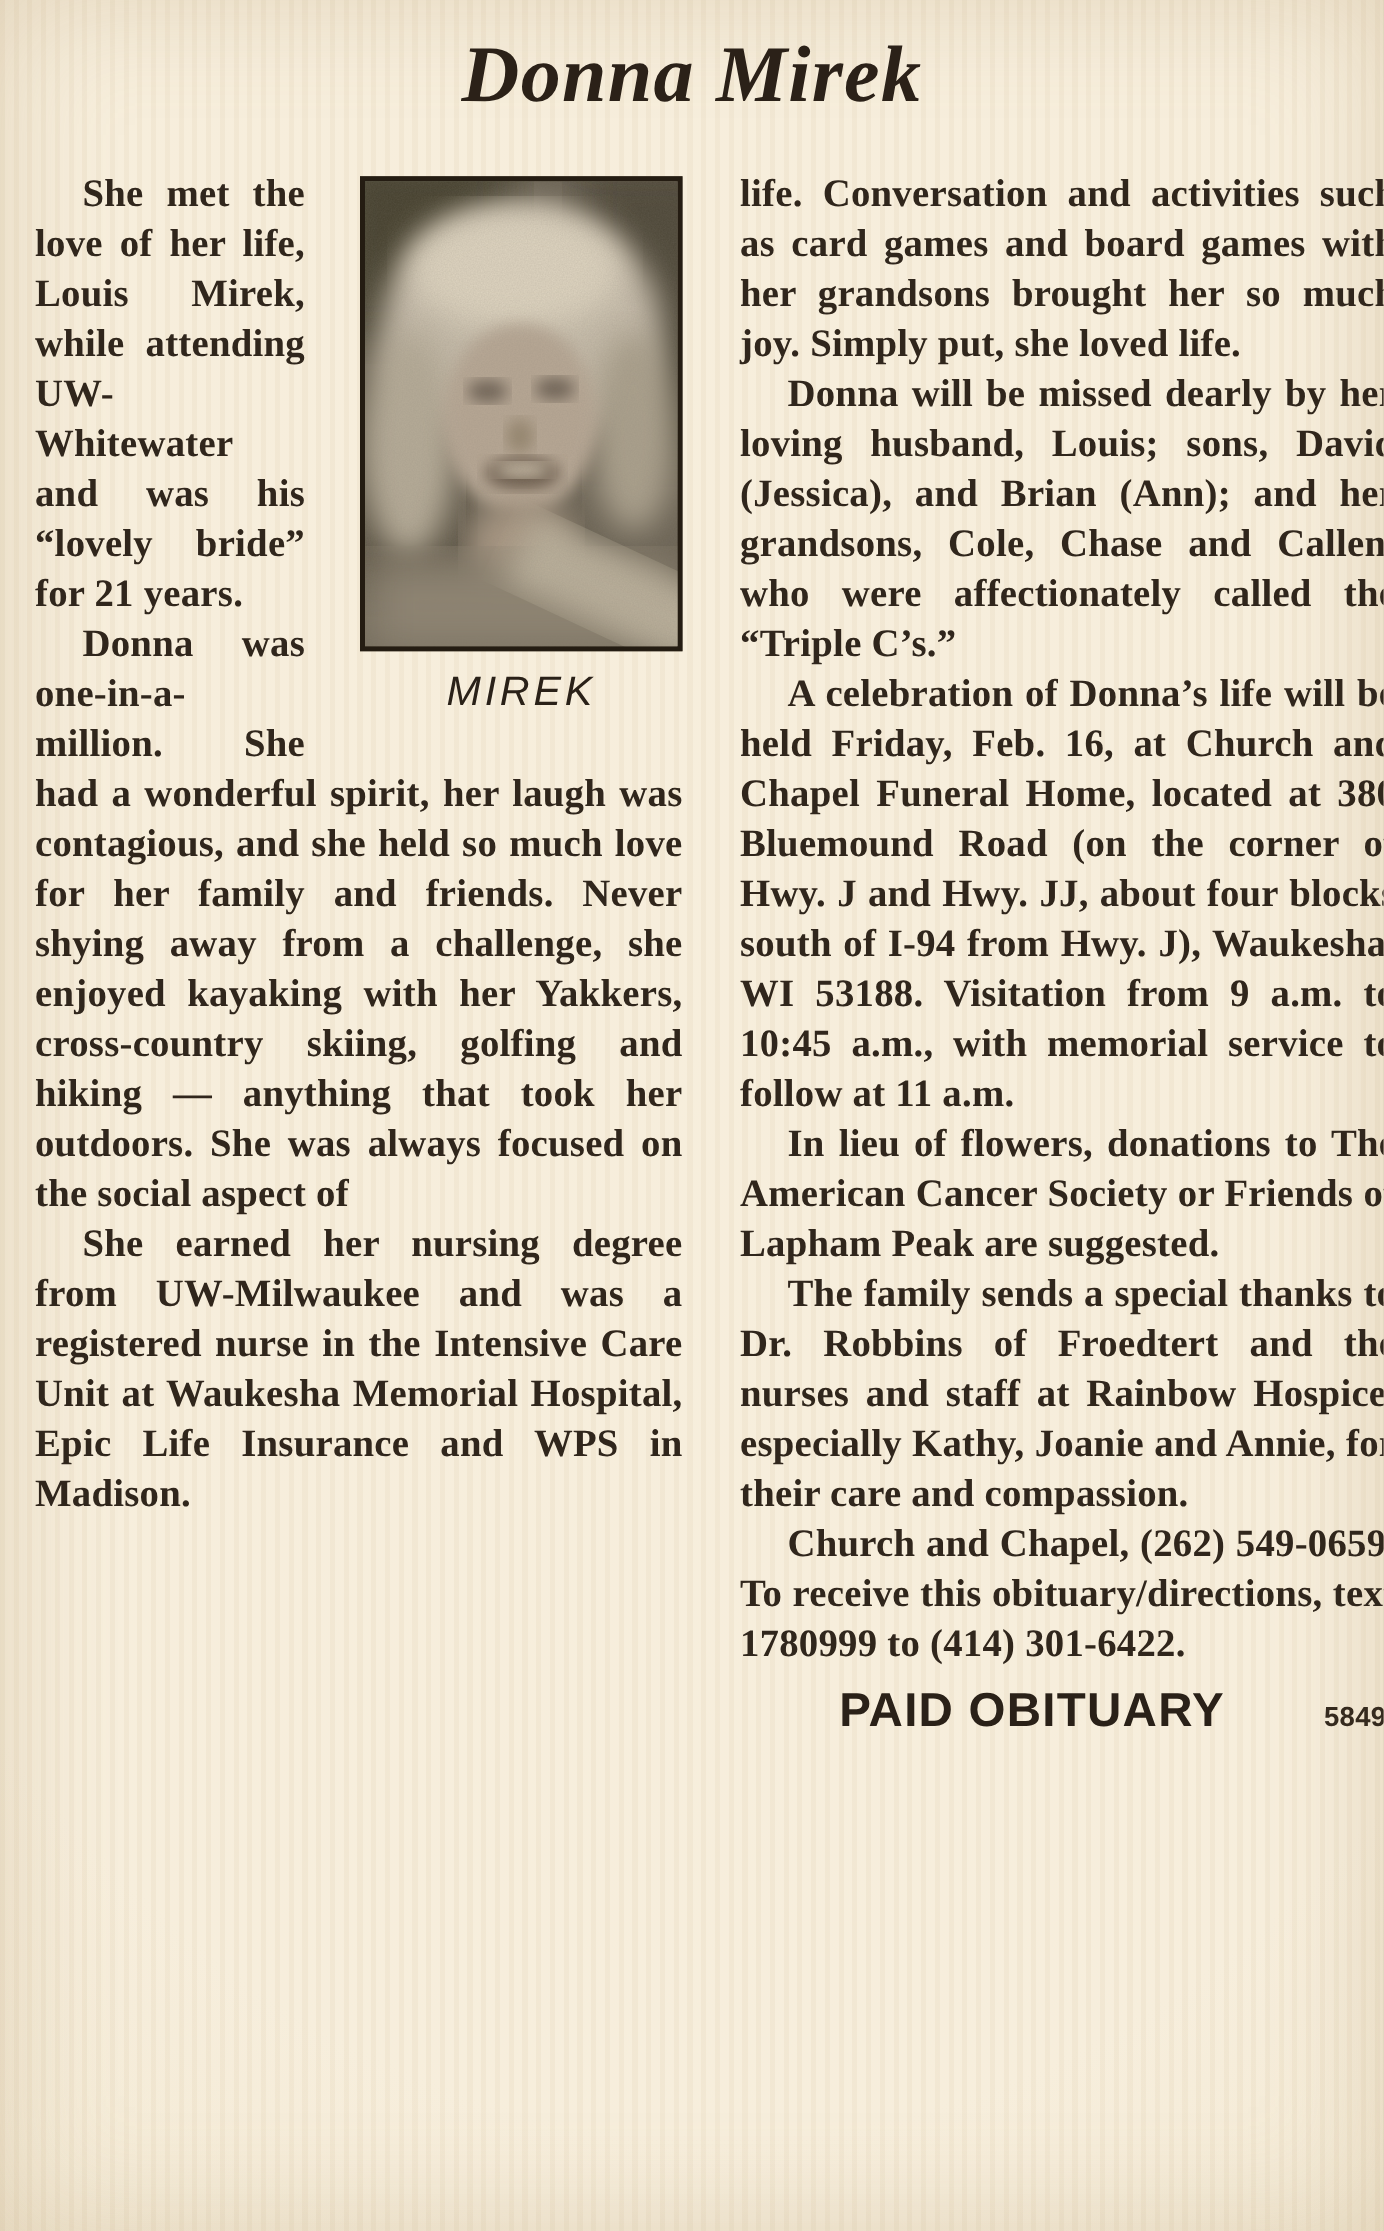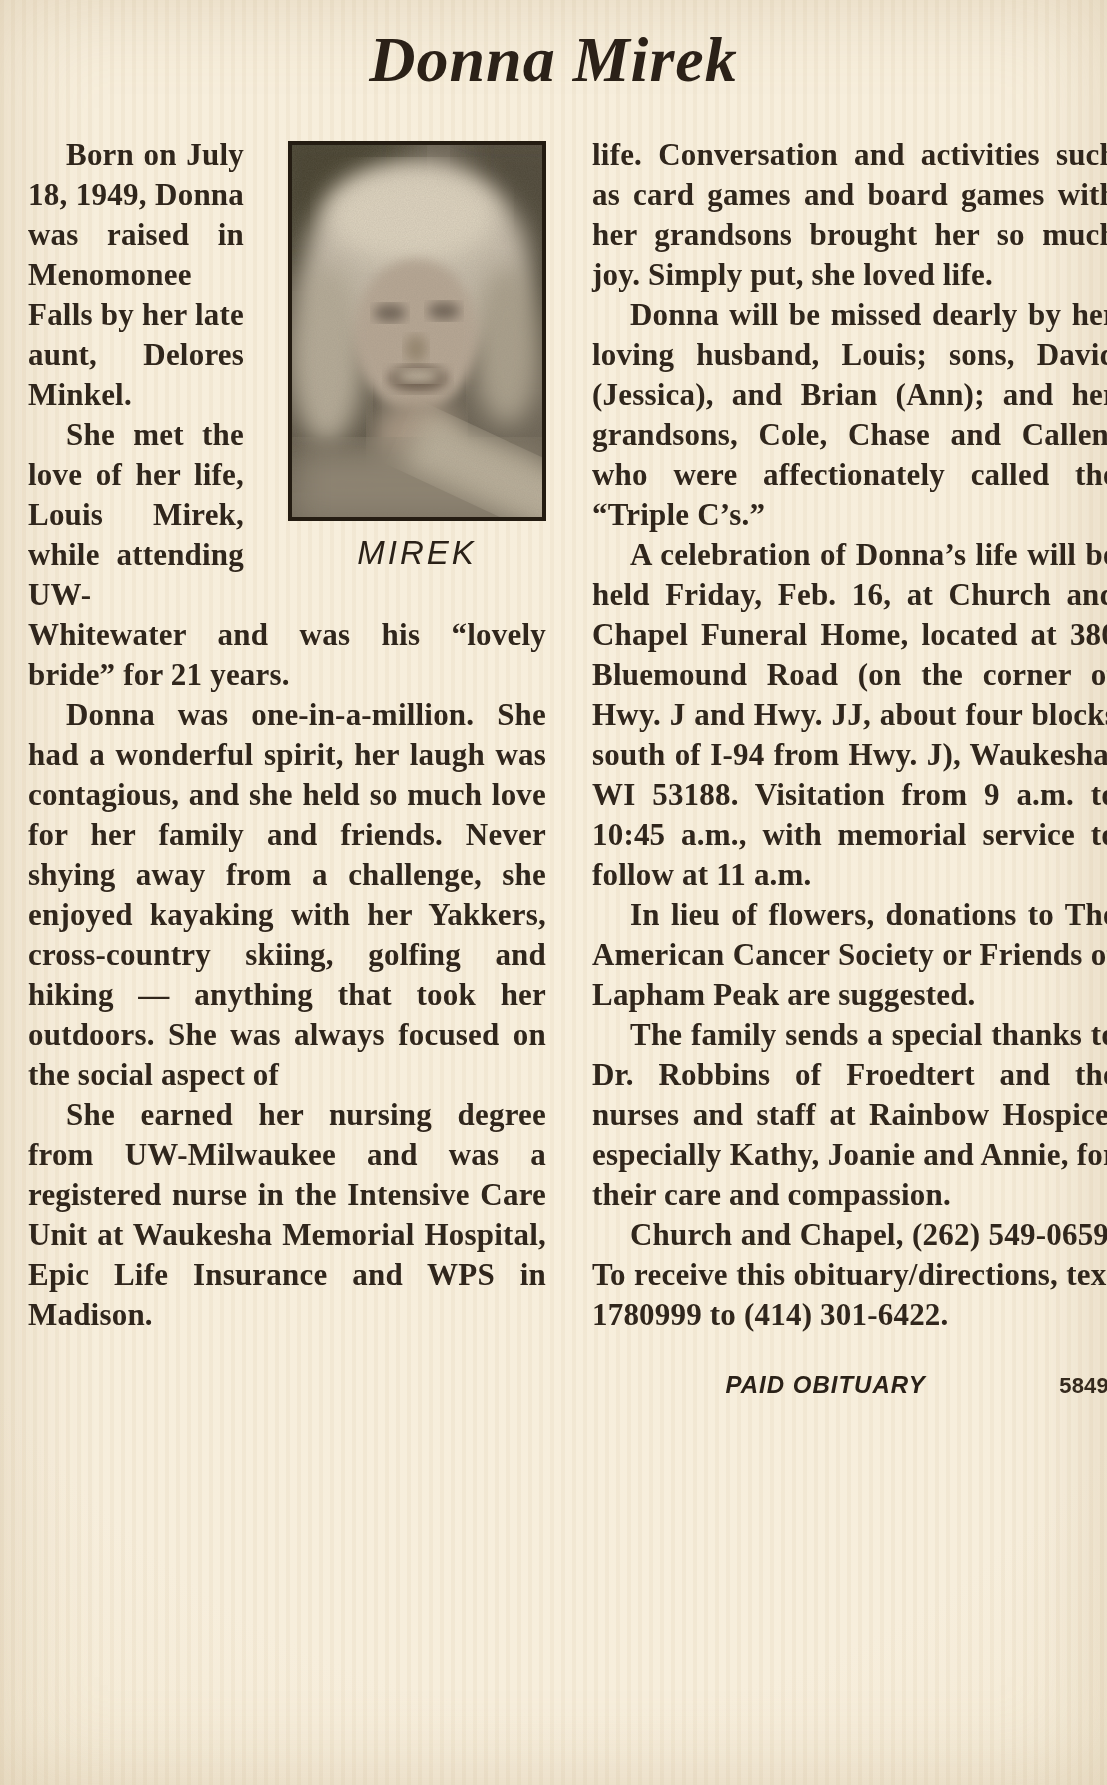--- a/index.html
+++ b/index.html
@@ -82,25 +82,24 @@
     color: #2a2118;
     text-indent: 0;
   }
   .footer-row {
     display: flex;
     align-items: baseline;
     margin-top: 14px;
     padding-right: 8px;
   }
   .paid-label {
-    margin: 16px auto;
+    margin: 0 auto;
     font-family: "Liberation Sans", sans-serif;
-    font-style: italic;
     font-weight: 700;
-    font-size: 24px;
+    font-size: 38px;
     letter-spacing: 1px;
     color: #2a2118;
   }
   .page-code {
     font-family: "Liberation Sans", sans-serif;
     font-weight: 700;
     font-size: 22px;
     color: #352a1e;
   }
 </style>
@@ -151,21 +150,20 @@
             <ellipse cx="125" cy="290" rx="42" ry="38" fill="#a79residual" opacity="0"></ellipse>
             <ellipse cx="125" cy="292" rx="42" ry="38" fill="#a79682" filter="url(#b12)"></ellipse>
             <rect x="0" y="300" width="250" height="80" fill="#8d8371" filter="url(#b18)"></rect>
             <rect x="120" y="280" width="170" height="60" fill="#b9af9a" transform="rotate(25 160 310)" filter="url(#b12)"></rect>
             <rect width="250" height="372" filter="url(#grain)"></rect>
           </svg>
         </span>
         <figcaption class="photo-caption">MIREK</figcaption>
       </figure>
 
-      <p>Born on July 18, 1949, Donna was raised in Menomonee Falls by her late aunt, Delores Minkel.</p>
       <p>She met the love of her life, Louis Mirek, while attending UW-Whitewater and was his “lovely bride” for 21 years.</p>
       <p>Donna was one-in-a-million. She had a wonderful spirit, her laugh was contagious, and she held so much love for her family and friends. Never shying away from a challenge, she enjoyed kayaking with her Yakkers, cross-country skiing, golfing and hiking — anything that took her outdoors. She was always focused on the social aspect of</p>
       <p>She earned her nursing degree from UW-Milwaukee and was a registered nurse in the Intensive Care Unit at Waukesha Memorial Hospital, Epic Life Insurance and WPS in Madison.</p>
     </div>
 
     <div class="col right">
       <p class="noindent">life. Conversation and activities such as card games and board games with her grandsons brought her so much joy. Simply put, she loved life.</p>
       <p>Donna will be missed dearly by her loving husband, Louis; sons, David (Jessica), and Brian (Ann); and her grandsons, Cole, Chase and Callen, who were affectionately called the “Triple C’s.”</p>
       <p>A celebration of Donna’s life will be held Friday, Feb. 16, at Church and Chapel Funeral Home, located at 380 Bluemound Road (on the corner of Hwy. J and Hwy. JJ, about four blocks south of I-94 from Hwy. J), Waukesha, WI 53188. Visitation from 9 a.m. to 10:45 a.m., with memorial service to follow at 11 a.m.</p>
       <p>In lieu of flowers, donations to The American Cancer Society or Friends of Lapham Peak are suggested.</p>

